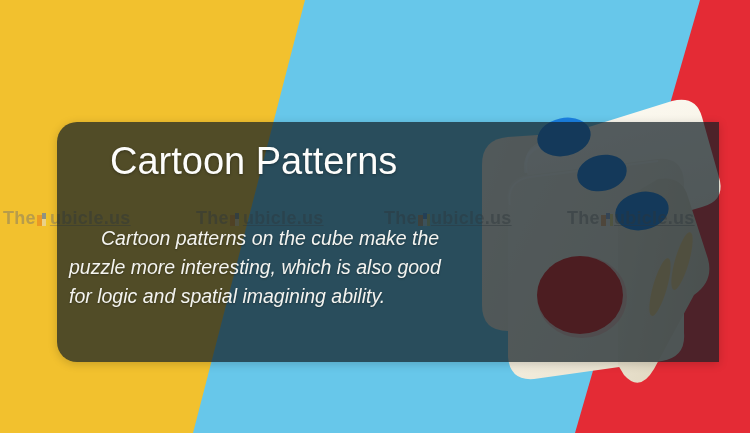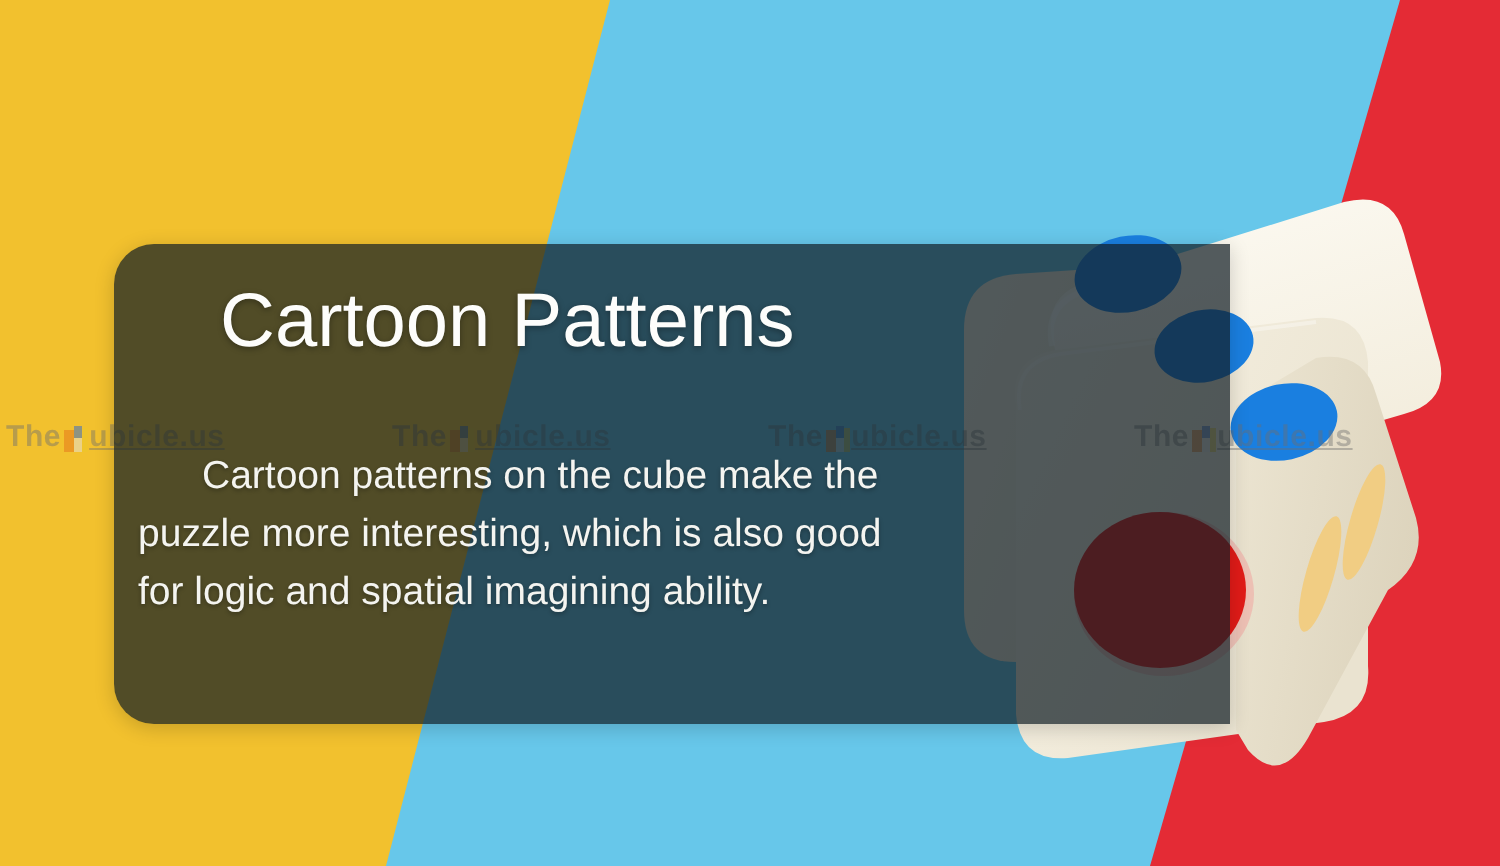--- a/index.html
+++ b/index.html
@@ -24,21 +24,21 @@
 
   
   .wm-row{
     position:absolute;left:0;right:0;top:207px;height:22px;
     display:flex;align-items:center;
     pointer-events:none;
   }
   .wm{
     position:absolute;
     display:flex;align-items:center;
-    font-size:15px;font-weight:bold;
+    font-size:18px;font-weight:bold;
     letter-spacing:.3px;
     color:rgba(120,120,120,.42);
     white-space:nowrap;
   }
   .wm .wm-the{color:rgba(110,110,110,.45);}
   .wm .wm-rest{color:rgba(110,110,110,.42);text-decoration:underline;}
   .wm-cube{
     display:inline-block;width:12px;height:13px;margin:0 1px;
     position:relative;top:1px;
   }
@@ -49,21 +49,21 @@
   .wm-cube .c4{left:9px;top:1px;width:3px;height:12px;background:rgba(235,200,40,.5);}
 
   .wm-1{left:3px;}
   .wm-2{left:196px;}
   .wm-3{left:384px;}
   .wm-4{left:567px;}
 
   
   .panel{
     position:absolute;
-    left:57px;top:122px;width:558px;height:240px;
+    left:57px;top:122px;width:662px;height:240px;
     border-radius:20px 0 0 20px;
     background:rgba(18,30,38,.72);
     box-shadow:0 2px 10px rgba(0,0,0,.18);
   }
   .panel-inner{
     position:absolute;left:0;top:0;width:398px;height:100%;
     padding:0;
   }
   .title{
     position:absolute;left:53px;top:20px;
@@ -74,20 +74,21 @@
     text-shadow:0 1px 3px rgba(0,0,0,.35);
     white-space:nowrap;
   }
   .body-text{
     position:absolute;left:12px;top:102px;width:376px;
     margin:0;
     font-size:19.5px;line-height:29px;
     color:#f4f4f0;
     text-indent:32px;
     text-shadow:0 1px 2px rgba(0,0,0,.3);
+    font-style:italic;
   }
 
   
   .cube-wrap{
     position:absolute;left:430px;top:75px;width:320px;height:320px;
     pointer-events:none;
   }
   .cube-svg{position:absolute;left:0;top:0;}
 </style>
 </head>

